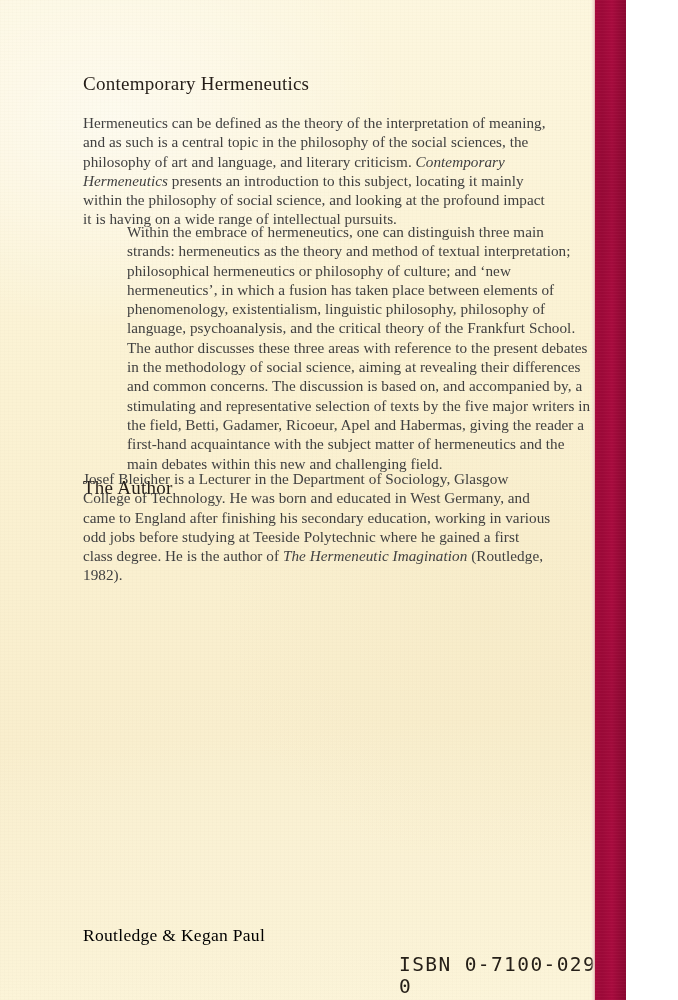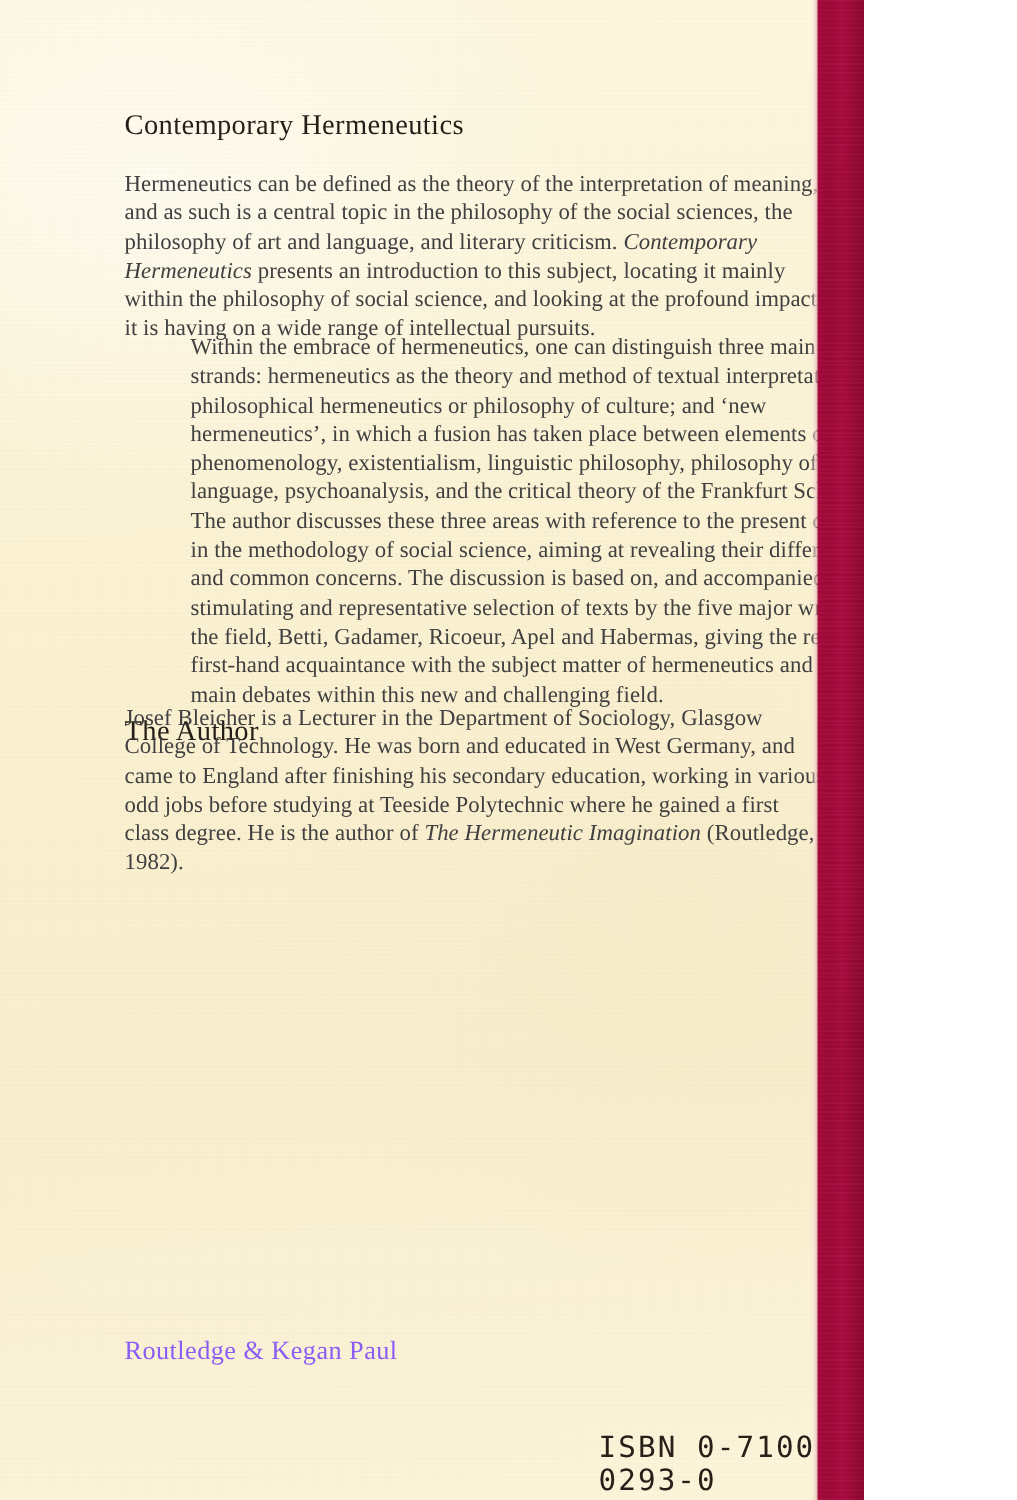--- a/index.html
+++ b/index.html
@@ -3,21 +3,21 @@
 <meta charset="utf-8">
 <title>Book Back Cover</title>
 <style>
   html, body {
     margin: 0;
     padding: 0;
     background: #ffffff;
   }
   #cover {
     position: relative;
-    width: 576px;
+    width: 626px;
     height: 1000px;
     overflow: hidden;
     background: #fbf3d6;
     font-family: "Liberation Serif", "DejaVu Serif", serif;
     color: #231c18;
     text-decoration: underline;
   }
   
   #paper-texture {
     position: absolute;
@@ -101,25 +101,25 @@
   #para-1 { top: 113px; }
   #para-2 { top: 222px; margin-left: 44px; }
   #para-3 { top: 469px; }
 
   .body-para em { font-style: italic; }
 
   
   #publisher {
     position: absolute;
     left: 83px;
-    top: 889px;
+    top: 924px;
     font-size: 17.5px;
     line-height: 22px;
     letter-spacing: 0.3px;
-    color: #8b5cf6;
+    color: #000000;
   }
   #price {
     position: absolute;
     left: 83px;
     top: 1004px;
     font-size: 11px;
     line-height: 21px;
     letter-spacing: 0.2px;
     color: #241d18;
   }

